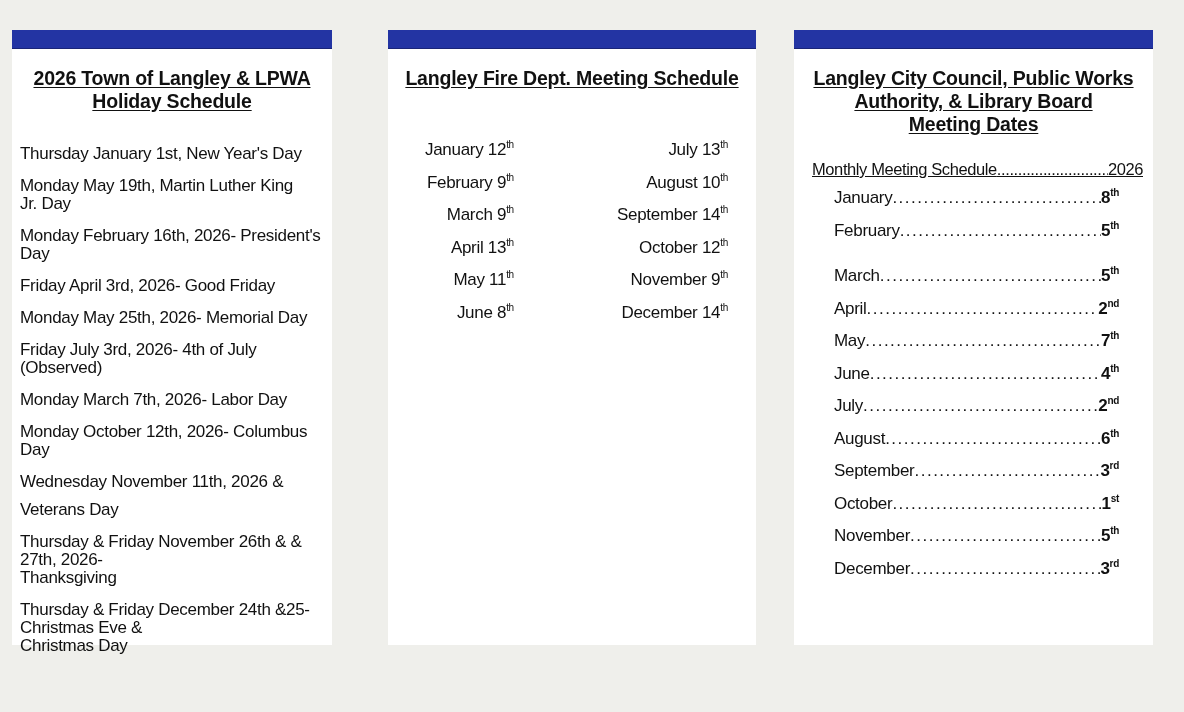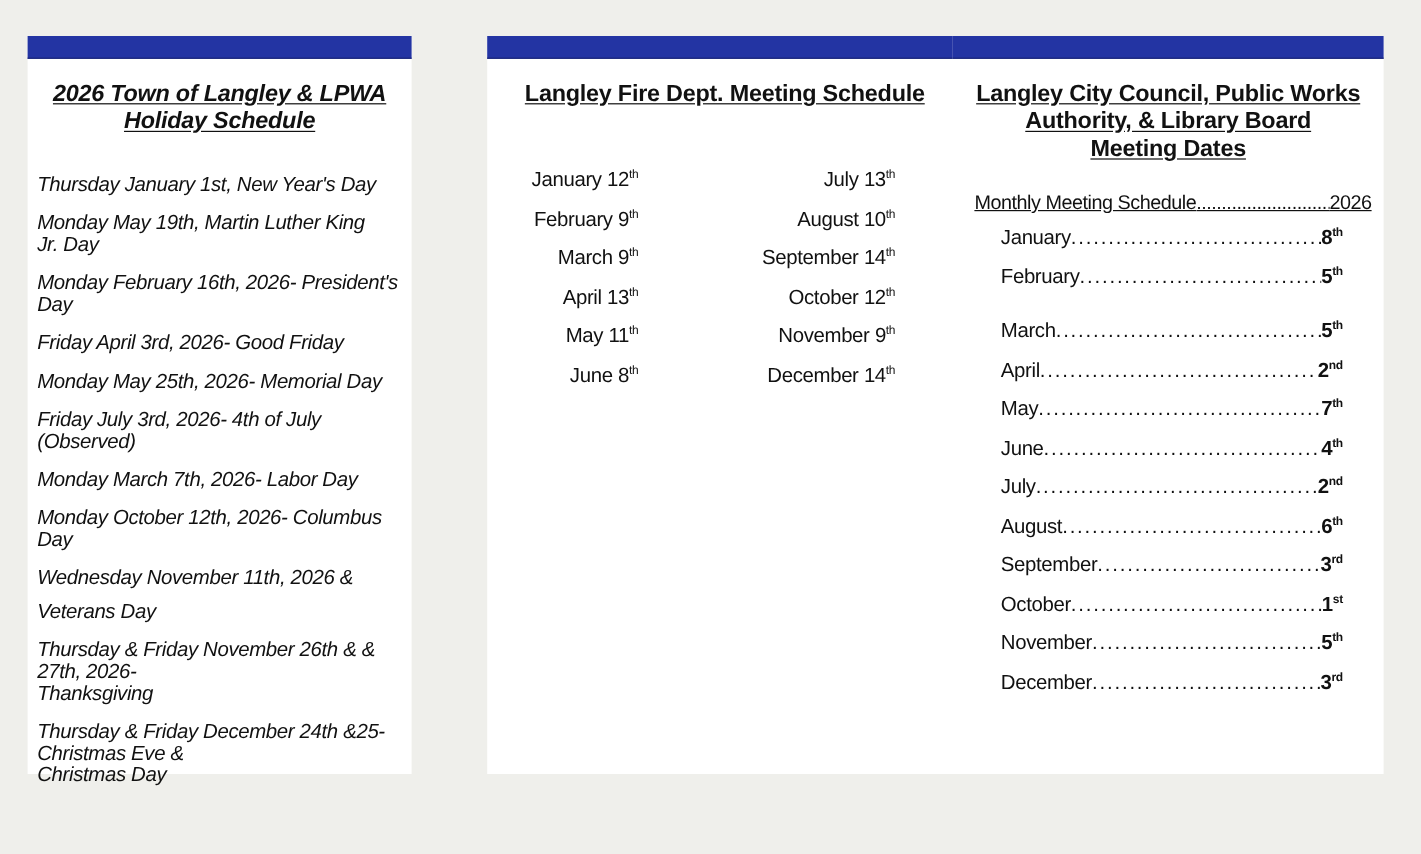--- a/index.html
+++ b/index.html
@@ -12,22 +12,22 @@
     }
     .card {
       position: absolute; top: 30px; height: 615px;
       background: #ffffff;
       box-sizing: border-box;
     }
     .card .bar {
       height: 18px; background: #2334a3;
       border-bottom: 1px solid #1a2577;
     }
-    #card1 { left: 23px; width: 320px; font-style: italic; }
-    #card2 { left: 406px; width: 396px; }
+    #card1 { left: 12px; width: 320px; }
+    #card2 { left: 388px; width: 368px; }
     #card3 { left: 794px; width: 359px; }
 
     .title {
       margin: 18px 0 0 0; text-align: center;
       font-weight: bold; font-size: 19.5px; line-height: 23px;
       text-decoration: underline; text-underline-offset: 2px;
       letter-spacing: -0.2px;
     }
     .title span { display: block; }
 

